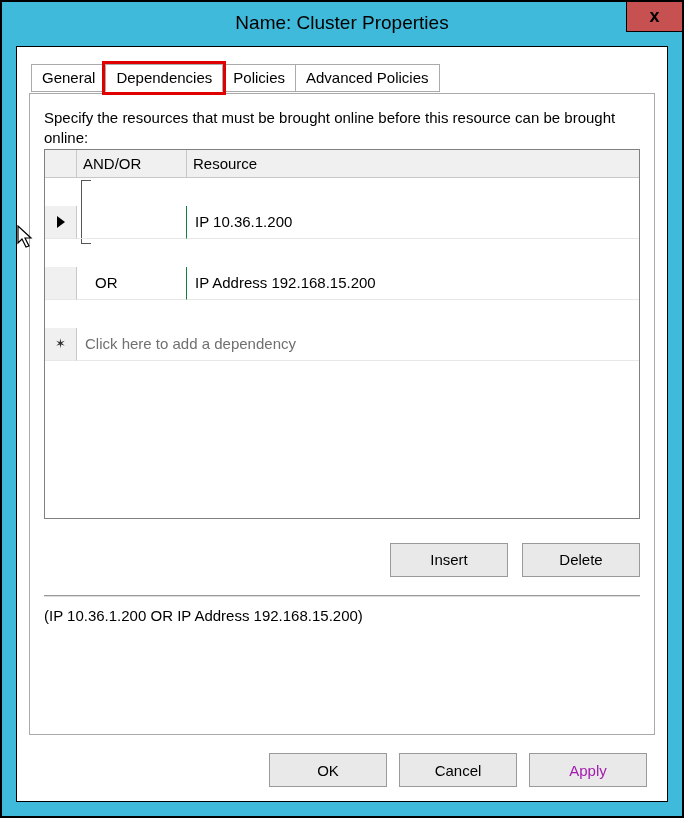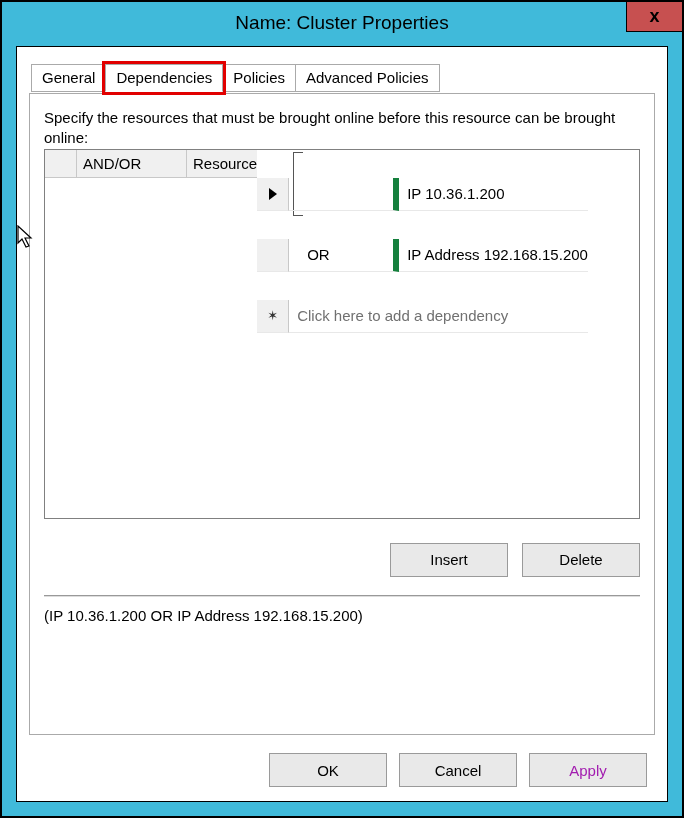--- a/index.html
+++ b/index.html
@@ -95,21 +95,21 @@
     font-size: 15px;
     line-height: 1.35;
     margin-bottom: 0;
   }
   
   .grid {
     border: 1px solid #808080;
     height: 370px;
     background: #fff;
     display: flex;
-    flex-direction: row;
+    flex-direction: column;
   }
   .ghead {
     display: flex;
     height: 28px;
     background: #f0f0f0;
   }
   .ghcell {
     border-right: 1px solid #c8c8c8;
     border-bottom: 1px solid #c8c8c8;
     background: #f0f0f0;
@@ -121,21 +121,21 @@
   .col-handle { width: 32px; padding:0; }
   .col-andor  { width: 110px; }
   .col-res    { flex: 1; border-right: none; }
   .grow {
     display: flex;
     height: 33px;
     position: relative;
     margin-top: 28px;
   }
   .gcell {
-    border-right: 6px solid #15803d;
+    border-right: 1px solid #15803d;
     border-bottom: 1px solid #e8e8e8;
     display: flex;
     align-items: center;
     padding-left: 8px;
     font-size: 15px;
     position: relative;
   }
   .gcell.col-handle { background:#f0f0f0; justify-content:center; padding:0; border-right:1px solid #c8c8c8;}
   .gcell.col-res { border-right: none; }
   .new-row .gcell { color:#707070; }

